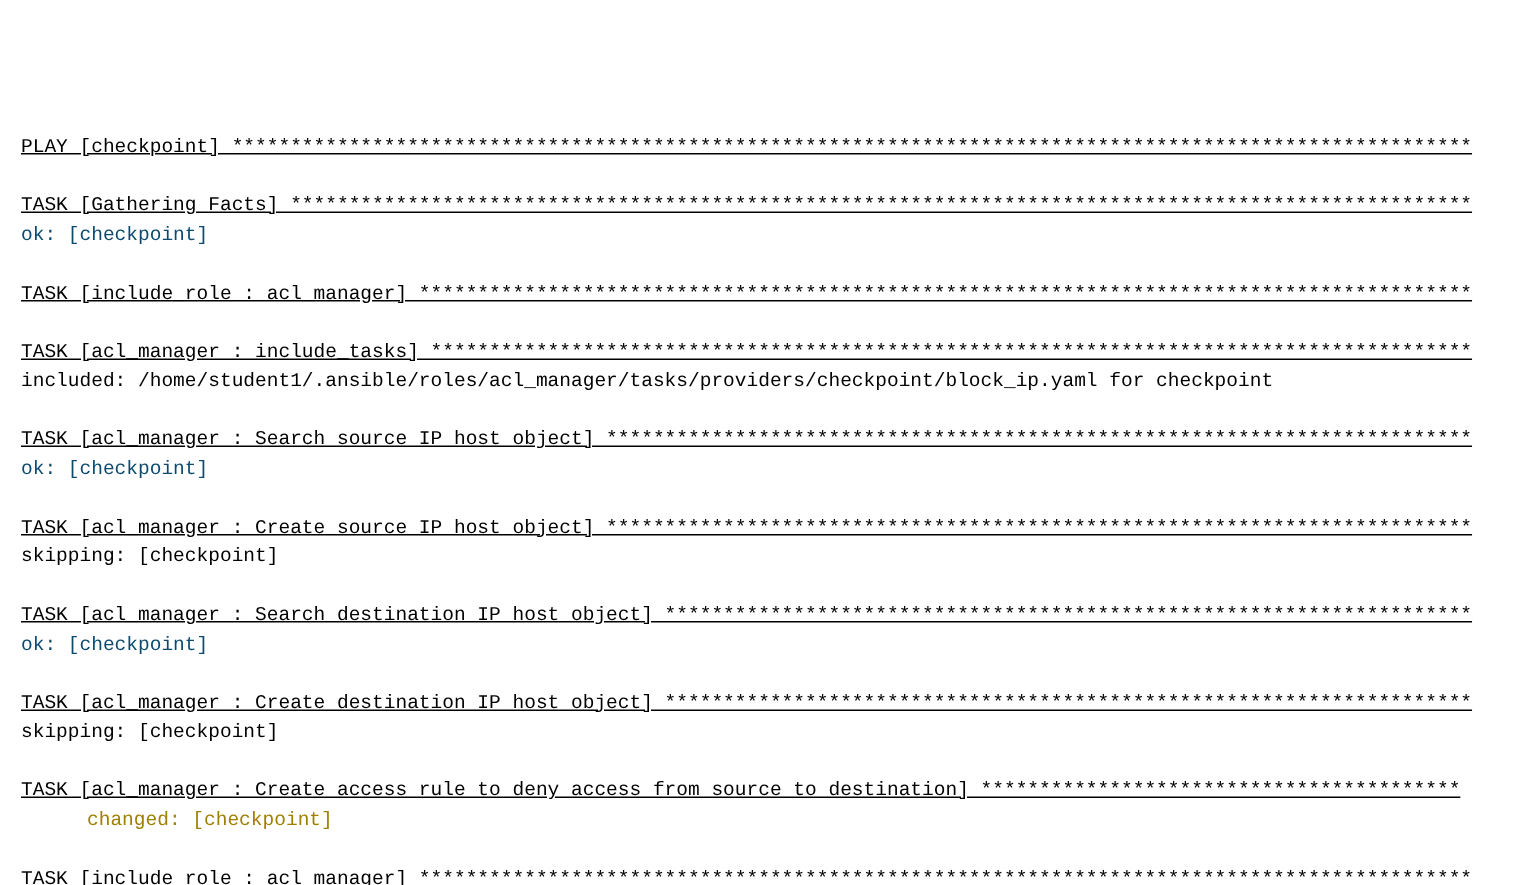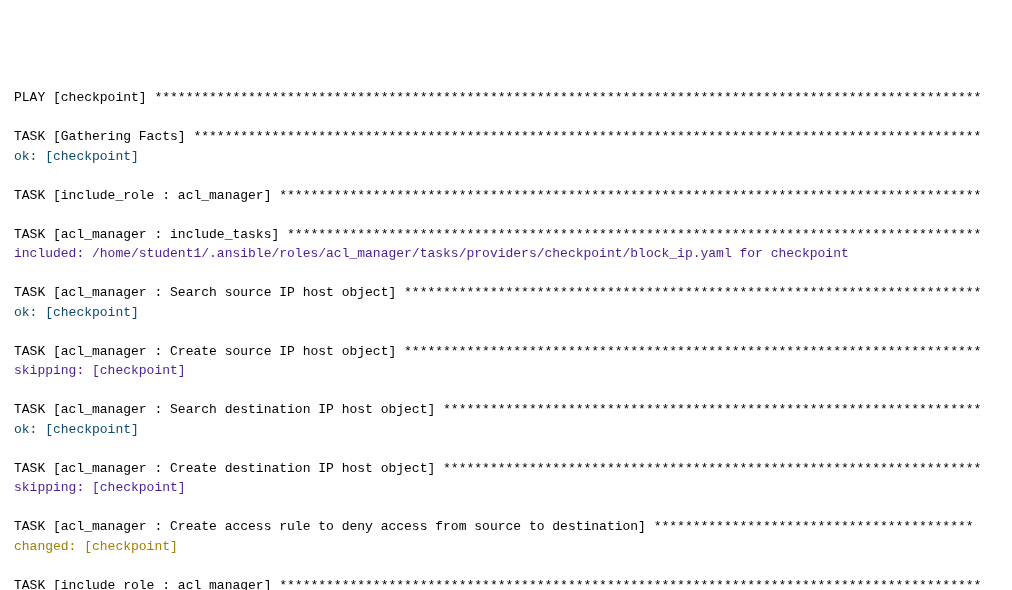--- a/index.html
+++ b/index.html
@@ -9,23 +9,23 @@
       line-height: 1.5;
       color: #000;
       background: #fff;
       padding: 10px 14px;
       white-space: pre;
       overflow: hidden;
       width: 1012px;
     }
     .line { display: block; }
     .green { color: #0c4a6e; }
-    .cyan { color: #4c1d95; }
-    .olive { color: #a08000; }
-    .black { color: #000; }
+    .cyan { color: #000000; }
+    .olive { color: #a08000; margin-left: 44px; }
+    .black { color: #000; text-decoration: underline; }
   </style>
 </head>
 <body>
 
 
 
 <div id="terminal"><div class="line"><span class="black">PLAY [checkpoint] **********************************************************************************************************</span></div><div class="line">&nbsp;</div><div class="line"><span class="black">TASK [Gathering Facts] *****************************************************************************************************</span></div><div class="line"><span class="green">ok: [checkpoint]</span></div><div class="line">&nbsp;</div><div class="line"><span class="black">TASK [include_role : acl_manager] ******************************************************************************************</span></div><div class="line">&nbsp;</div><div class="line"><span class="black">TASK [acl_manager : include_tasks] *****************************************************************************************</span></div><div class="line"><span class="cyan">included: /home/student1/.ansible/roles/acl_manager/tasks/providers/checkpoint/block_ip.yaml for checkpoint</span></div><div class="line">&nbsp;</div><div class="line"><span class="black">TASK [acl_manager : Search source IP host object] **************************************************************************</span></div><div class="line"><span class="green">ok: [checkpoint]</span></div><div class="line">&nbsp;</div><div class="line"><span class="black">TASK [acl_manager : Create source IP host object] **************************************************************************</span></div><div class="line"><span class="cyan">skipping: [checkpoint]</span></div><div class="line">&nbsp;</div><div class="line"><span class="black">TASK [acl_manager : Search destination IP host object] *********************************************************************</span></div><div class="line"><span class="green">ok: [checkpoint]</span></div><div class="line">&nbsp;</div><div class="line"><span class="black">TASK [acl_manager : Create destination IP host object] *********************************************************************</span></div><div class="line"><span class="cyan">skipping: [checkpoint]</span></div><div class="line">&nbsp;</div><div class="line"><span class="black">TASK [acl_manager : Create access rule to deny access from source to destination] *****************************************</span></div><div class="line"><span class="olive">changed: [checkpoint]</span></div><div class="line">&nbsp;</div><div class="line"><span class="black">TASK [include_role : acl_manager] ******************************************************************************************</span></div></div>
 
 
 

